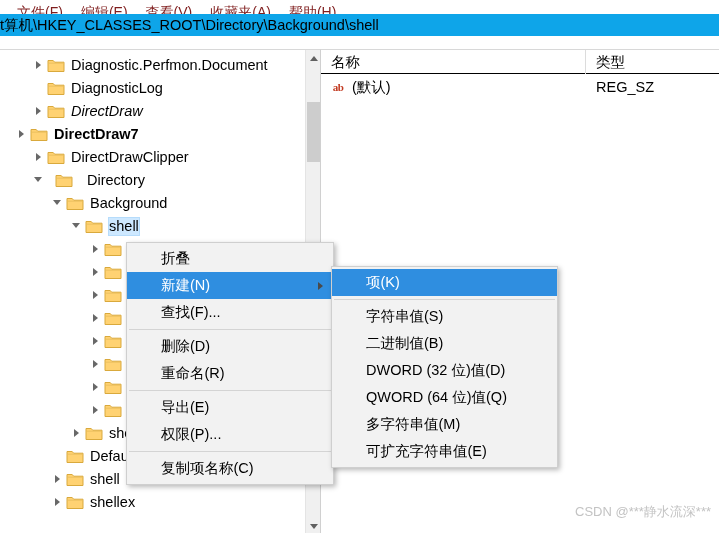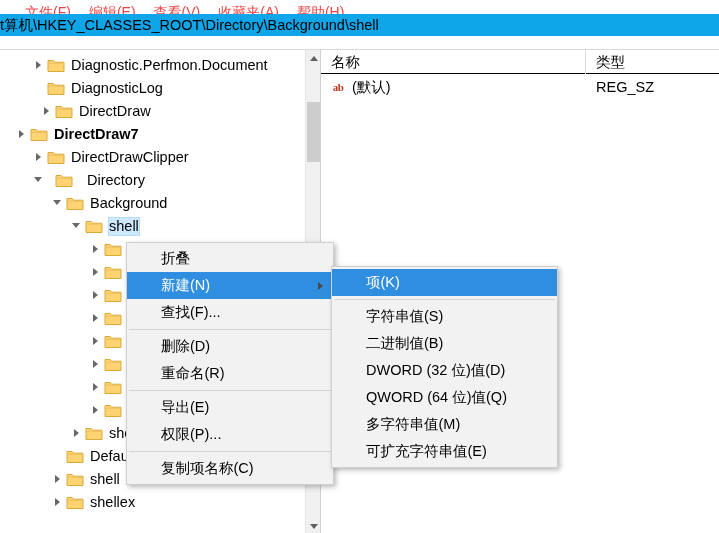--- a/index.html
+++ b/index.html
@@ -15,23 +15,23 @@
     width: 719px; height: 533px;
     background: #ffffff;
   }
 
   
   .menubar {
     position: absolute; left: 0; top: 0;
     width: 719px; height: 26px;
     background: #ffffff;
     display: flex; align-items: center;
-    padding-left: 16px;
+    padding-left: 8px;
     font-size: 14px;
-    color: #ef4444;
+    color: #7f1d1d;
   }
   .menubar .mi {
     padding: 3px 9px 4px 9px;
     white-space: nowrap;
   }
 
   
   .addressbar {
     position: absolute; left: 0; top: 14px;
     width: 719px; height: 22px;
@@ -268,21 +268,21 @@
         <div class="trow" style="padding-left: 31px;">
           <div class="twist none"></div>
           <div class="folder">
             <svg width="18" height="15" viewBox="0 0 18 15">
               <path d="M1 2.5 h5.2 l1.5 1.7 H17 v9.3 H1 Z" fill="#ffd272" stroke="#d9a93c" stroke-width="1"></path>
               <path d="M1 5.2 H17" stroke="#e7bb5c" stroke-width="0.8"></path>
             </svg>
           </div>
           <div class="tlabel">DiagnosticLog</div>
         </div>
-        <div class="trow" style="padding-left: 39px;">
+        <div class="trow" style="padding-left: 31px; font-style: italic;">
           <div class="twist collapsed"></div>
           <div class="folder">
             <svg width="18" height="15" viewBox="0 0 18 15">
               <path d="M1 2.5 h5.2 l1.5 1.7 H17 v9.3 H1 Z" fill="#ffd272" stroke="#d9a93c" stroke-width="1"></path>
               <path d="M1 5.2 H17" stroke="#e7bb5c" stroke-width="0.8"></path>
             </svg>
           </div>
           <div class="tlabel">DirectDraw</div>
         </div>
         <div class="trow" style="padding-left: 14px; font-weight: bold;">
@@ -533,14 +533,15 @@
         <span>QWORD (64 位)值(Q)</span>
       </div>
       <div class="item">
         <span>多字符串值(M)</span>
       </div>
       <div class="item">
         <span>可扩充字符串值(E)</span>
       </div>
     </div>
 
+  <div class="watermark">CSDN @***静水流深***</div>
 
 </div>
 
 </body></html>

